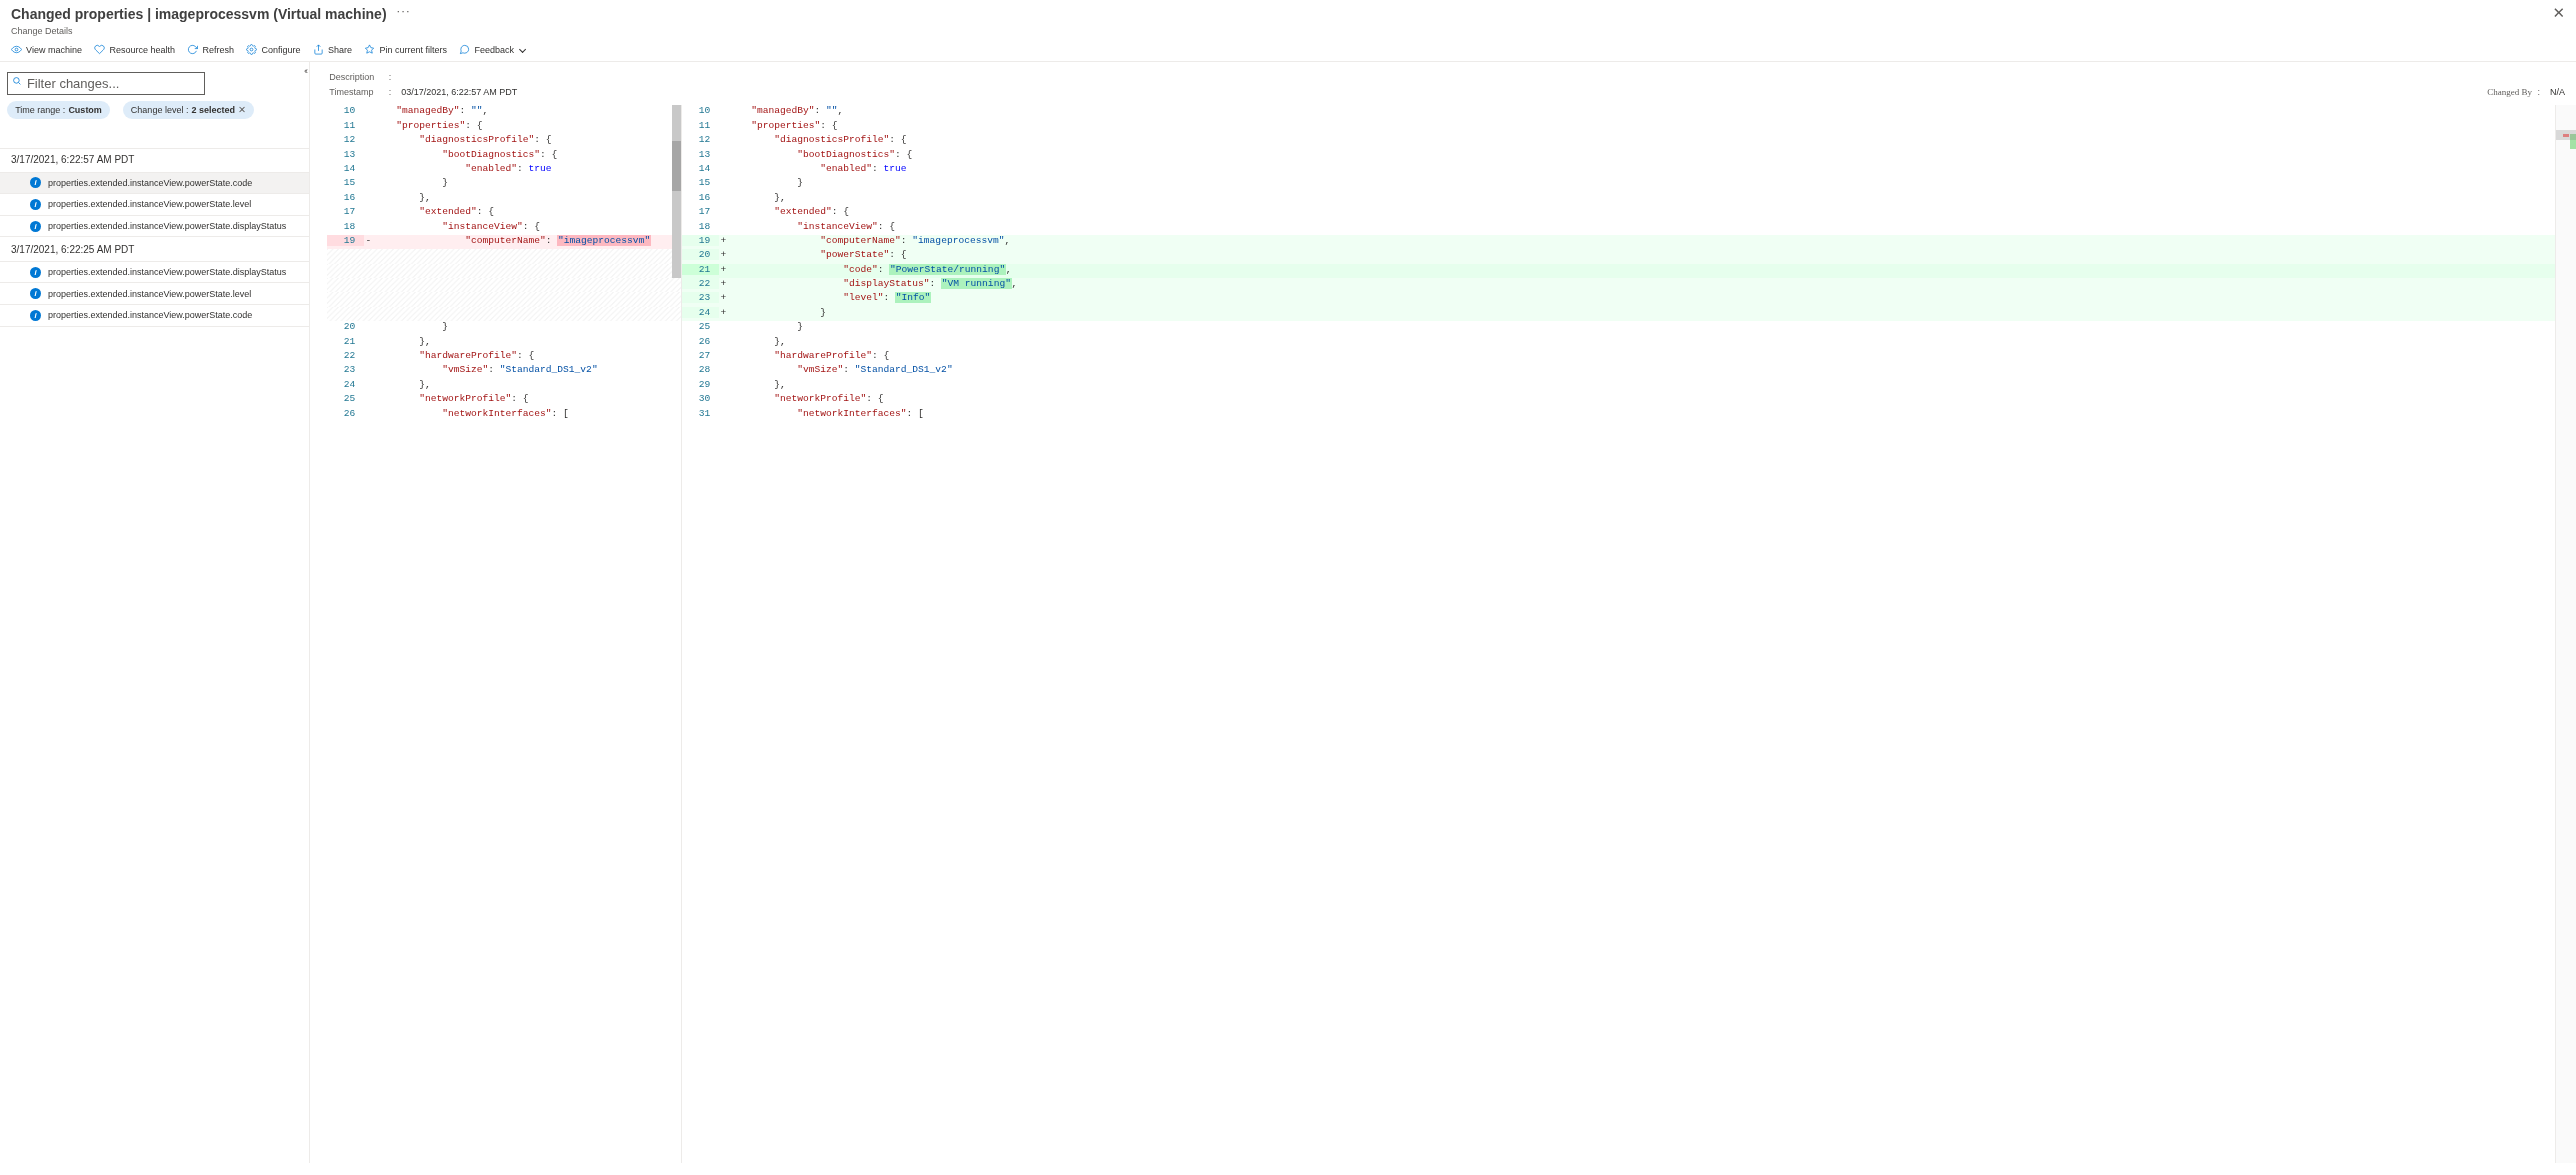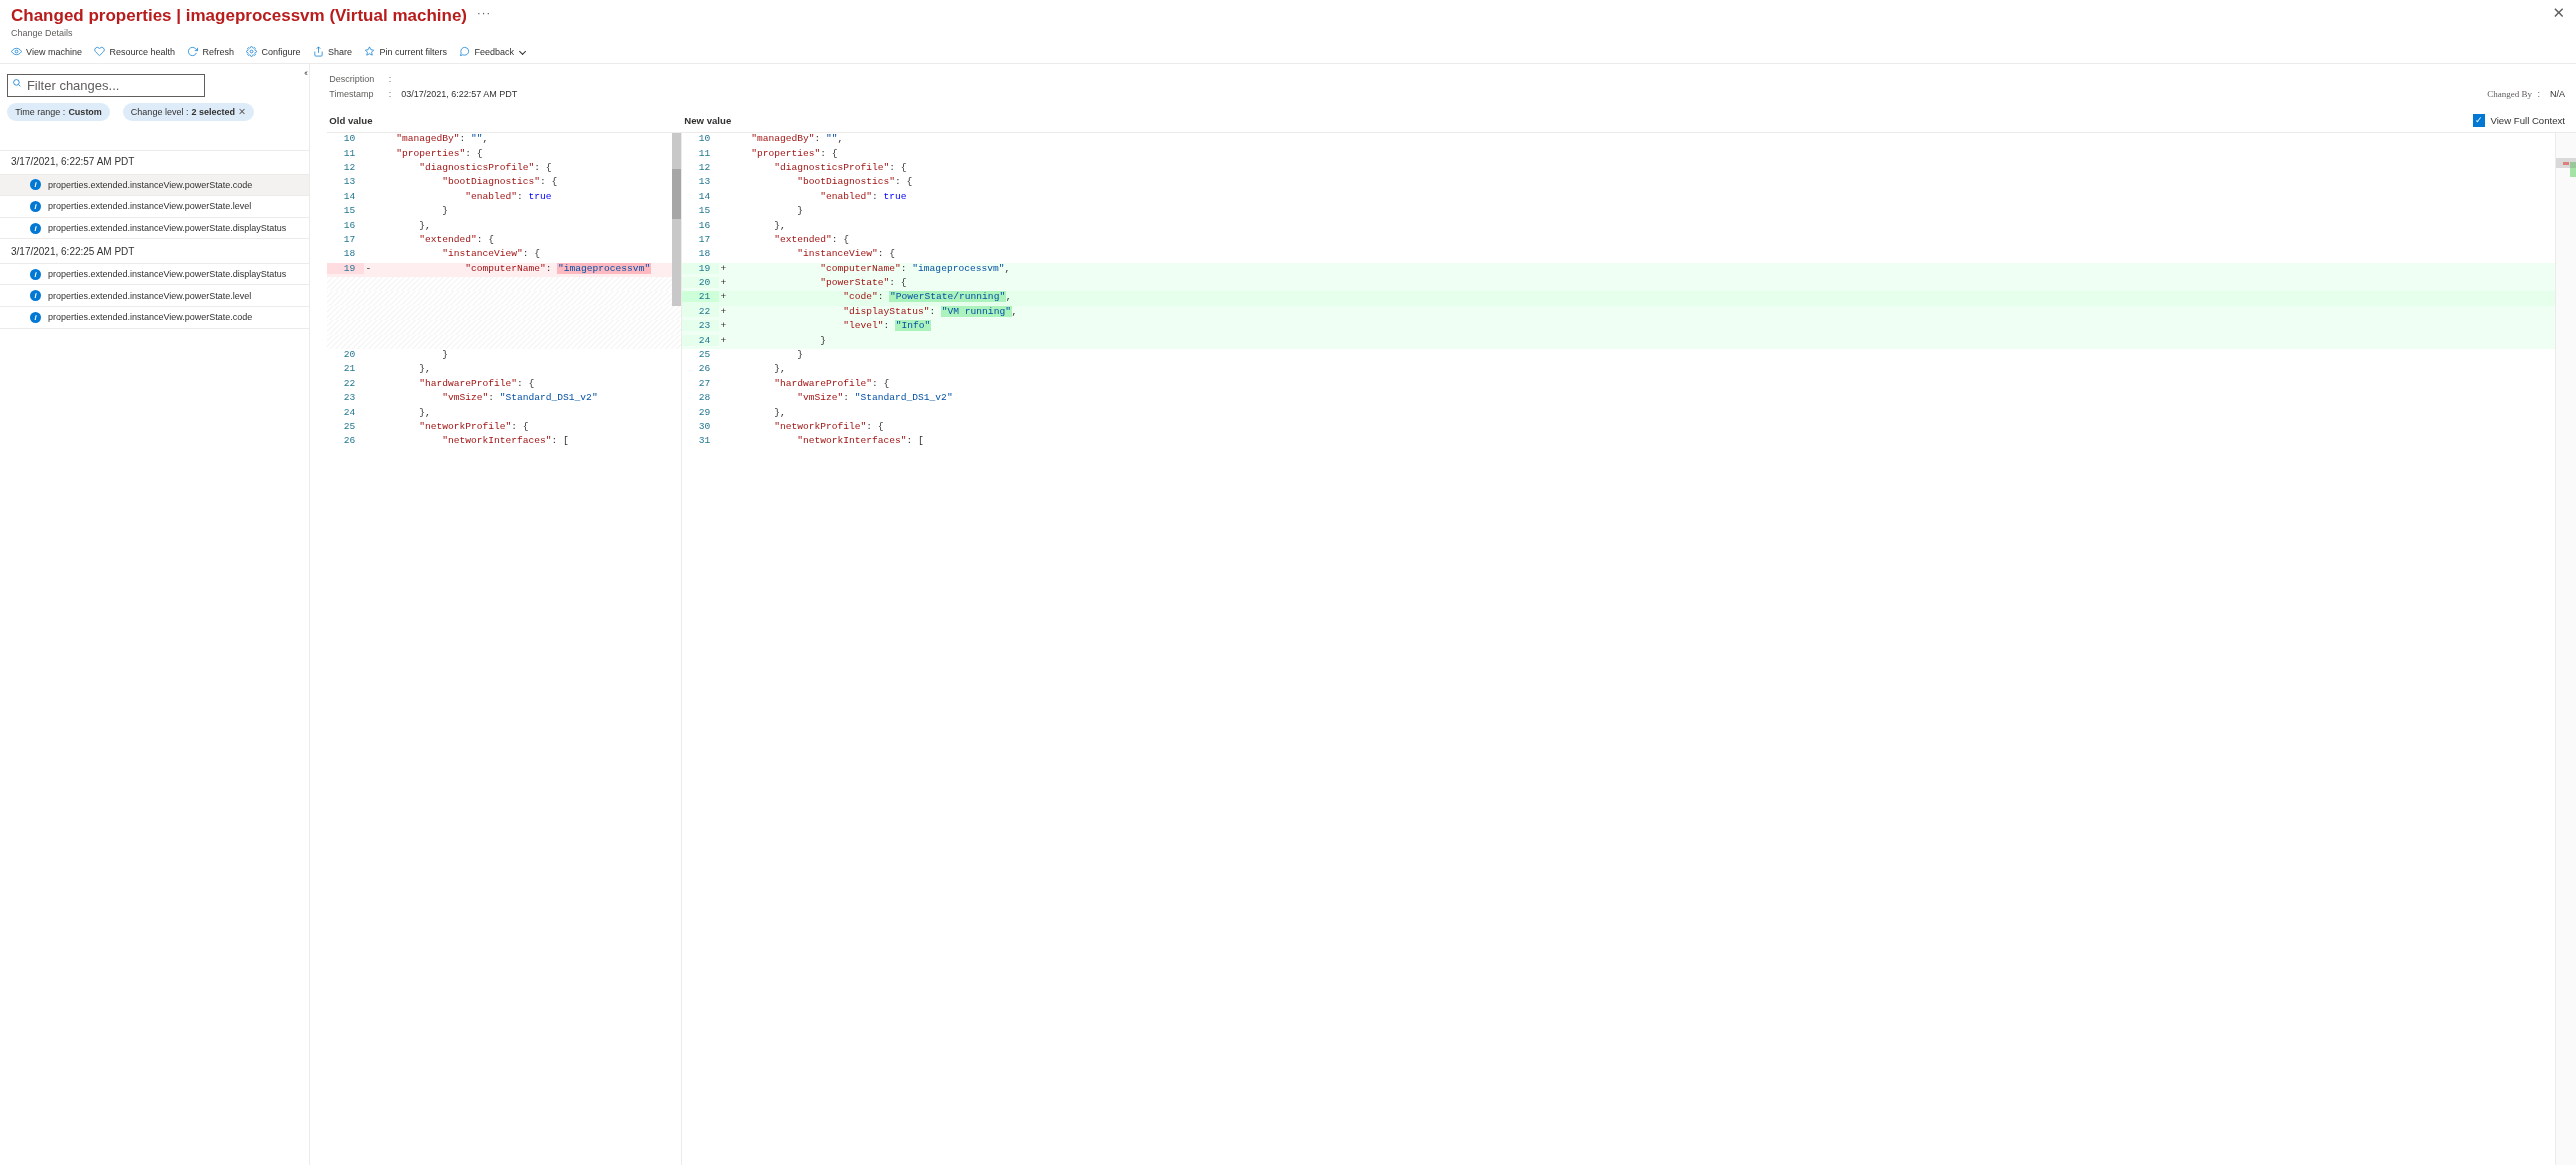--- a/index.html
+++ b/index.html
@@ -10,21 +10,21 @@
     background: #fff;
     overflow: hidden;
   }
   .header {
     padding: 5.5px 11px 2.8px 11px;
     display: flex;
     align-items: flex-start;
     justify-content: space-between;
   }
   .header-title-wrap { display:flex; align-items:center; gap:9.6px; }
-  .h-title { font-size: 17px; font-weight: 600; color:#b91c1c; }
+  .h-title { font-size: 14px; font-weight: 600; color:#404040; }
   .h-dots { font-size:12.4px; color:#605e5c; letter-spacing:0.7px; position:relative; top:-2.8px;}
   .close-x { font-size: 15px; font-weight: 300; color:#605e5c; cursor:pointer; position:relative; top:-1.4px;}
   .subtitle { padding: 0 11px 4.1px 11px; font-size:9px; color:#605e5c; }
   .toolbar {
     display:flex; gap:12.4px; align-items:center;
     padding: 4.1px 11px 5.5px 11px;
     border-bottom:0.7px solid #edebe9;
   }
   .toolbar-item { display:flex; align-items:center; gap:4.1px; color:#323130; font-size:9px; cursor:pointer; }
   .toolbar-item svg { width:11px; height:11px; }
@@ -273,28 +273,20 @@
         </div>
         <div class="meta-cell-left" style="flex:0 0 auto;">
           <span class="meta-label" style="width:auto;font-family:Liberation Serif, serif;">Changed By</span>
           <span class="meta-colon">:</span>
           <span class="meta-val">N/A</span>
         </div>
       </div>
     </div>
 
 
-    <div class="diff-headers">
-      <div class="diff-header-old">Old value</div>
-      <div class="diff-header-new">New value</div>
-      <div class="full-context">
-        <div class="checkbox">✓</div>
-        <span>View Full Context</span>
-      </div>
-    </div>
 
     <div class="diff-body">
       <div class="diff-col old" id="diff-old">
         <div class="scroll-ghost"></div>
         <div class="scroll-ghost-dark"></div>
       <div class="diff-line"><div class="diff-lineno">10</div><div class="diff-marker"></div><div class="diff-code"><span><span class="j-punct">    </span><span class="j-key">"managedBy"</span><span class="j-punct">: </span><span class="j-str">""</span><span class="j-punct">,</span></span></div></div>
           <div class="diff-line"><div class="diff-lineno">11</div><div class="diff-marker"></div><div class="diff-code"><span><span class="j-punct">    </span><span class="j-key">"properties"</span><span class="j-punct">: {</span></span></div></div>
           <div class="diff-line"><div class="diff-lineno">12</div><div class="diff-marker"></div><div class="diff-code"><span><span class="j-punct">        </span><span class="j-key">"diagnosticsProfile"</span><span class="j-punct">: {</span></span></div></div>
           <div class="diff-line"><div class="diff-lineno">13</div><div class="diff-marker"></div><div class="diff-code"><span><span class="j-punct">            </span><span class="j-key">"bootDiagnostics"</span><span class="j-punct">: {</span></span></div></div>
           <div class="diff-line"><div class="diff-lineno">14</div><div class="diff-marker"></div><div class="diff-code"><span><span class="j-punct">                </span><span class="j-key">"enabled"</span><span class="j-punct">: </span><span class="j-bool">true</span></span></div></div>

